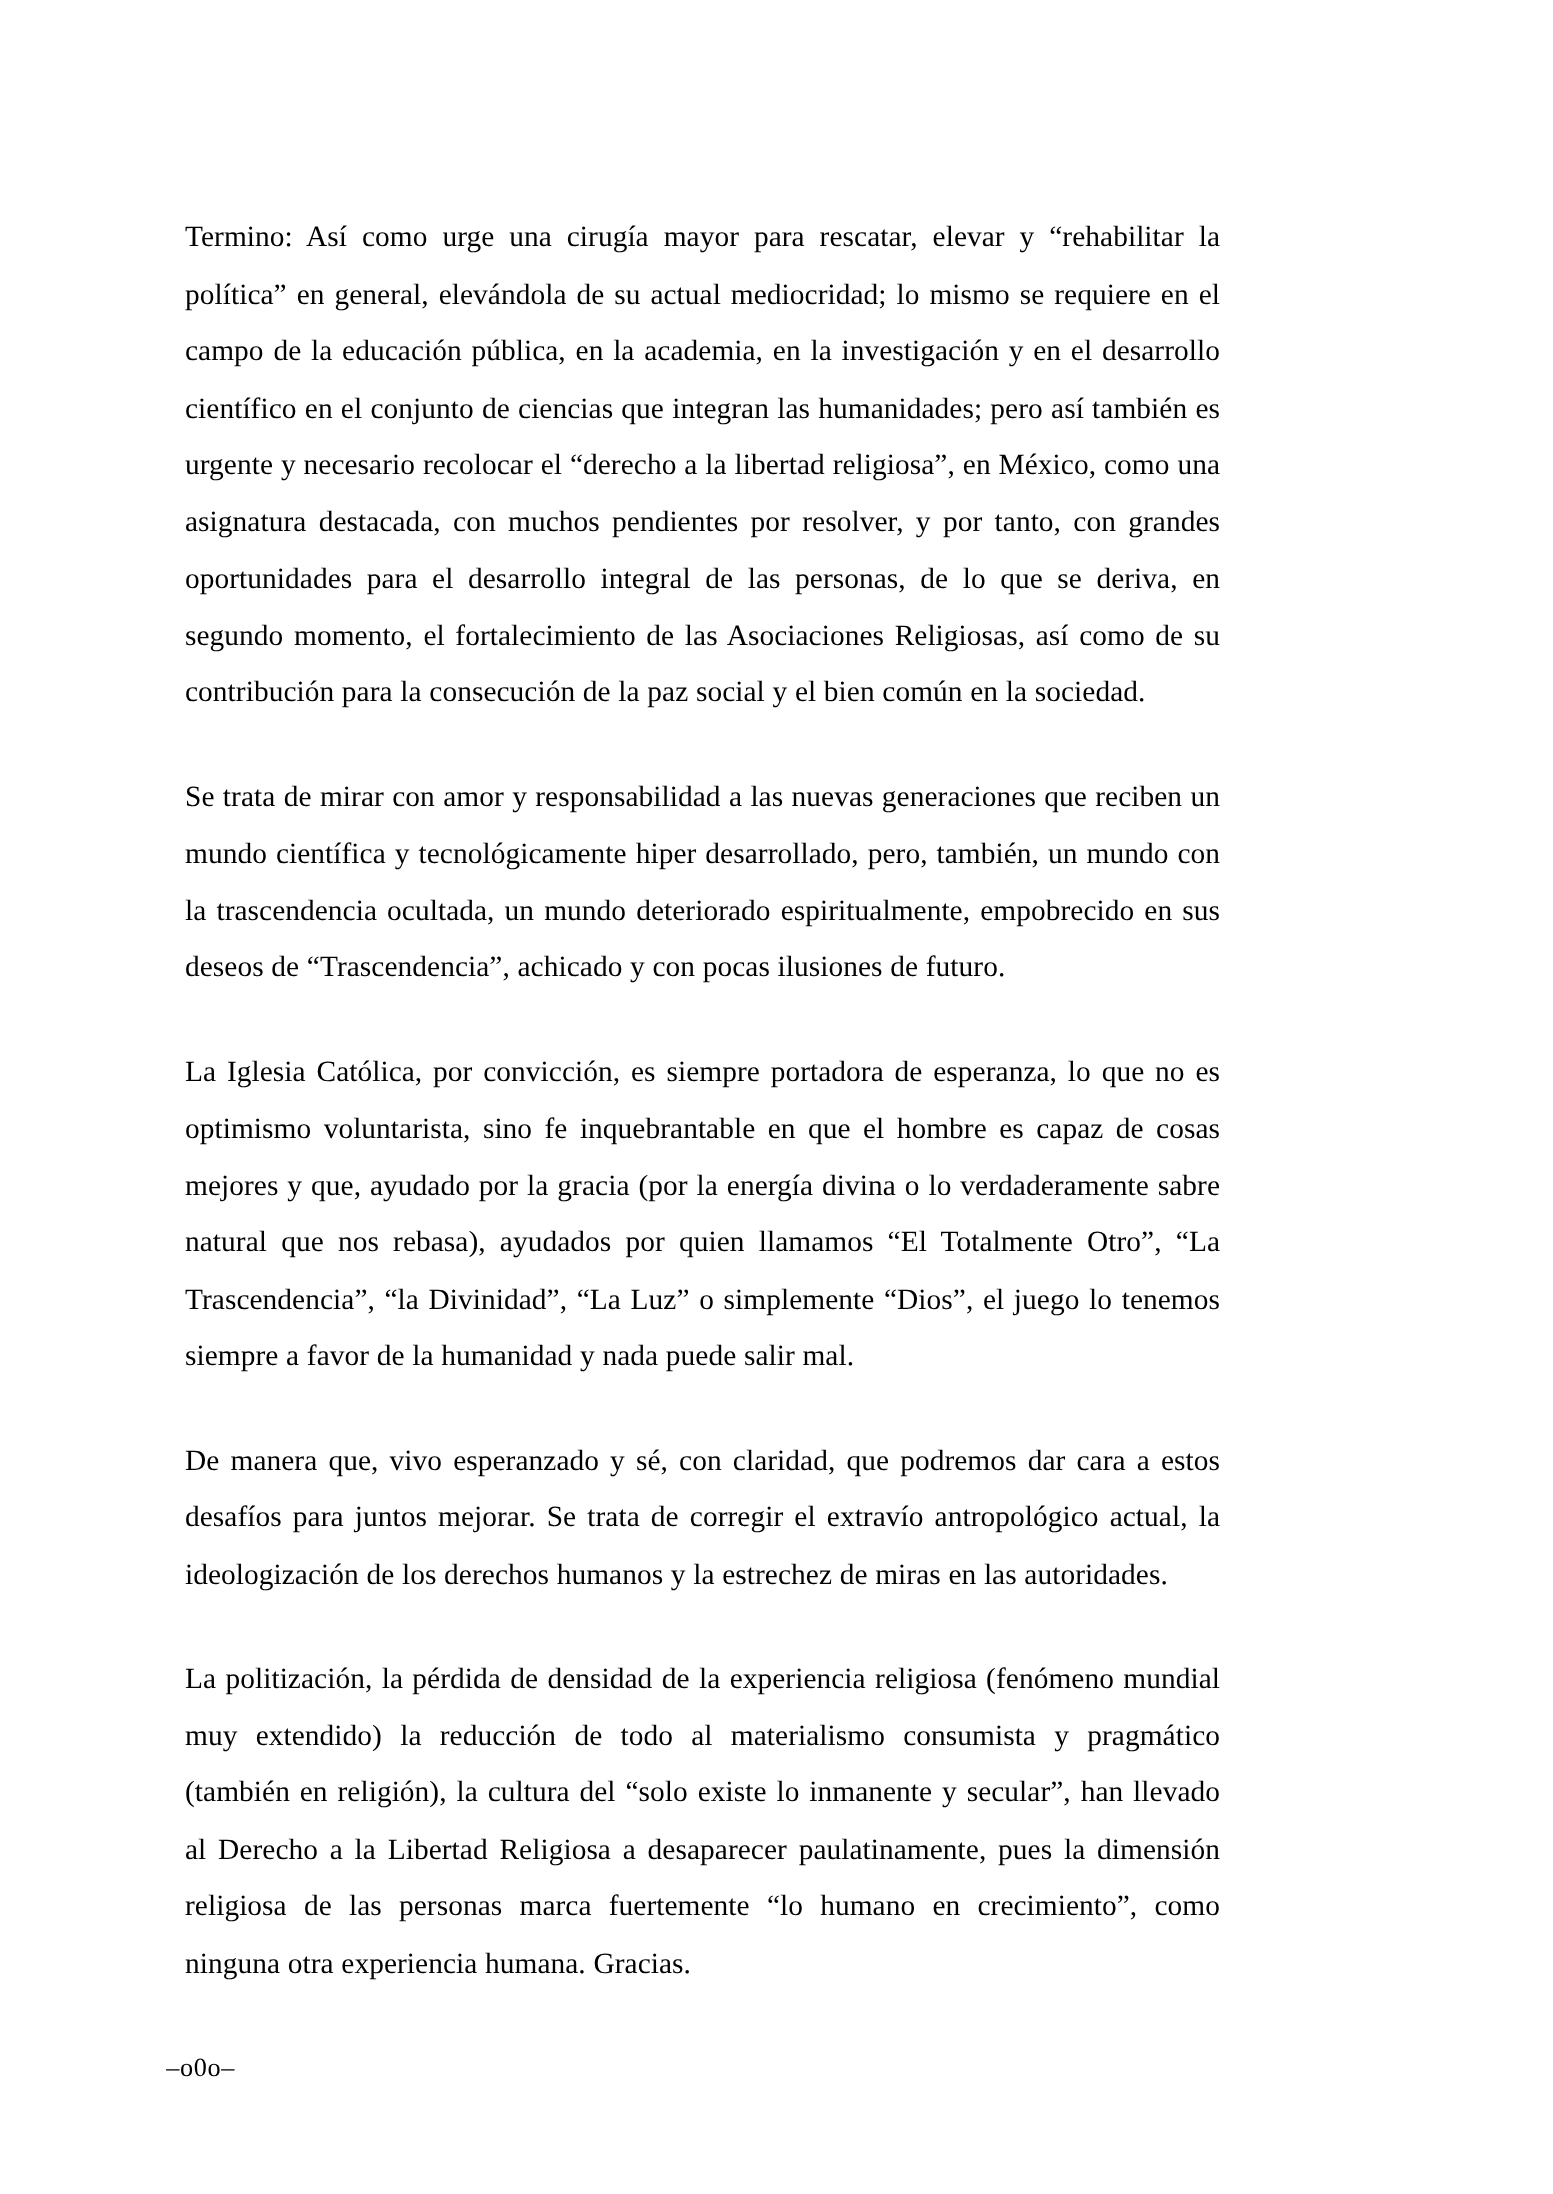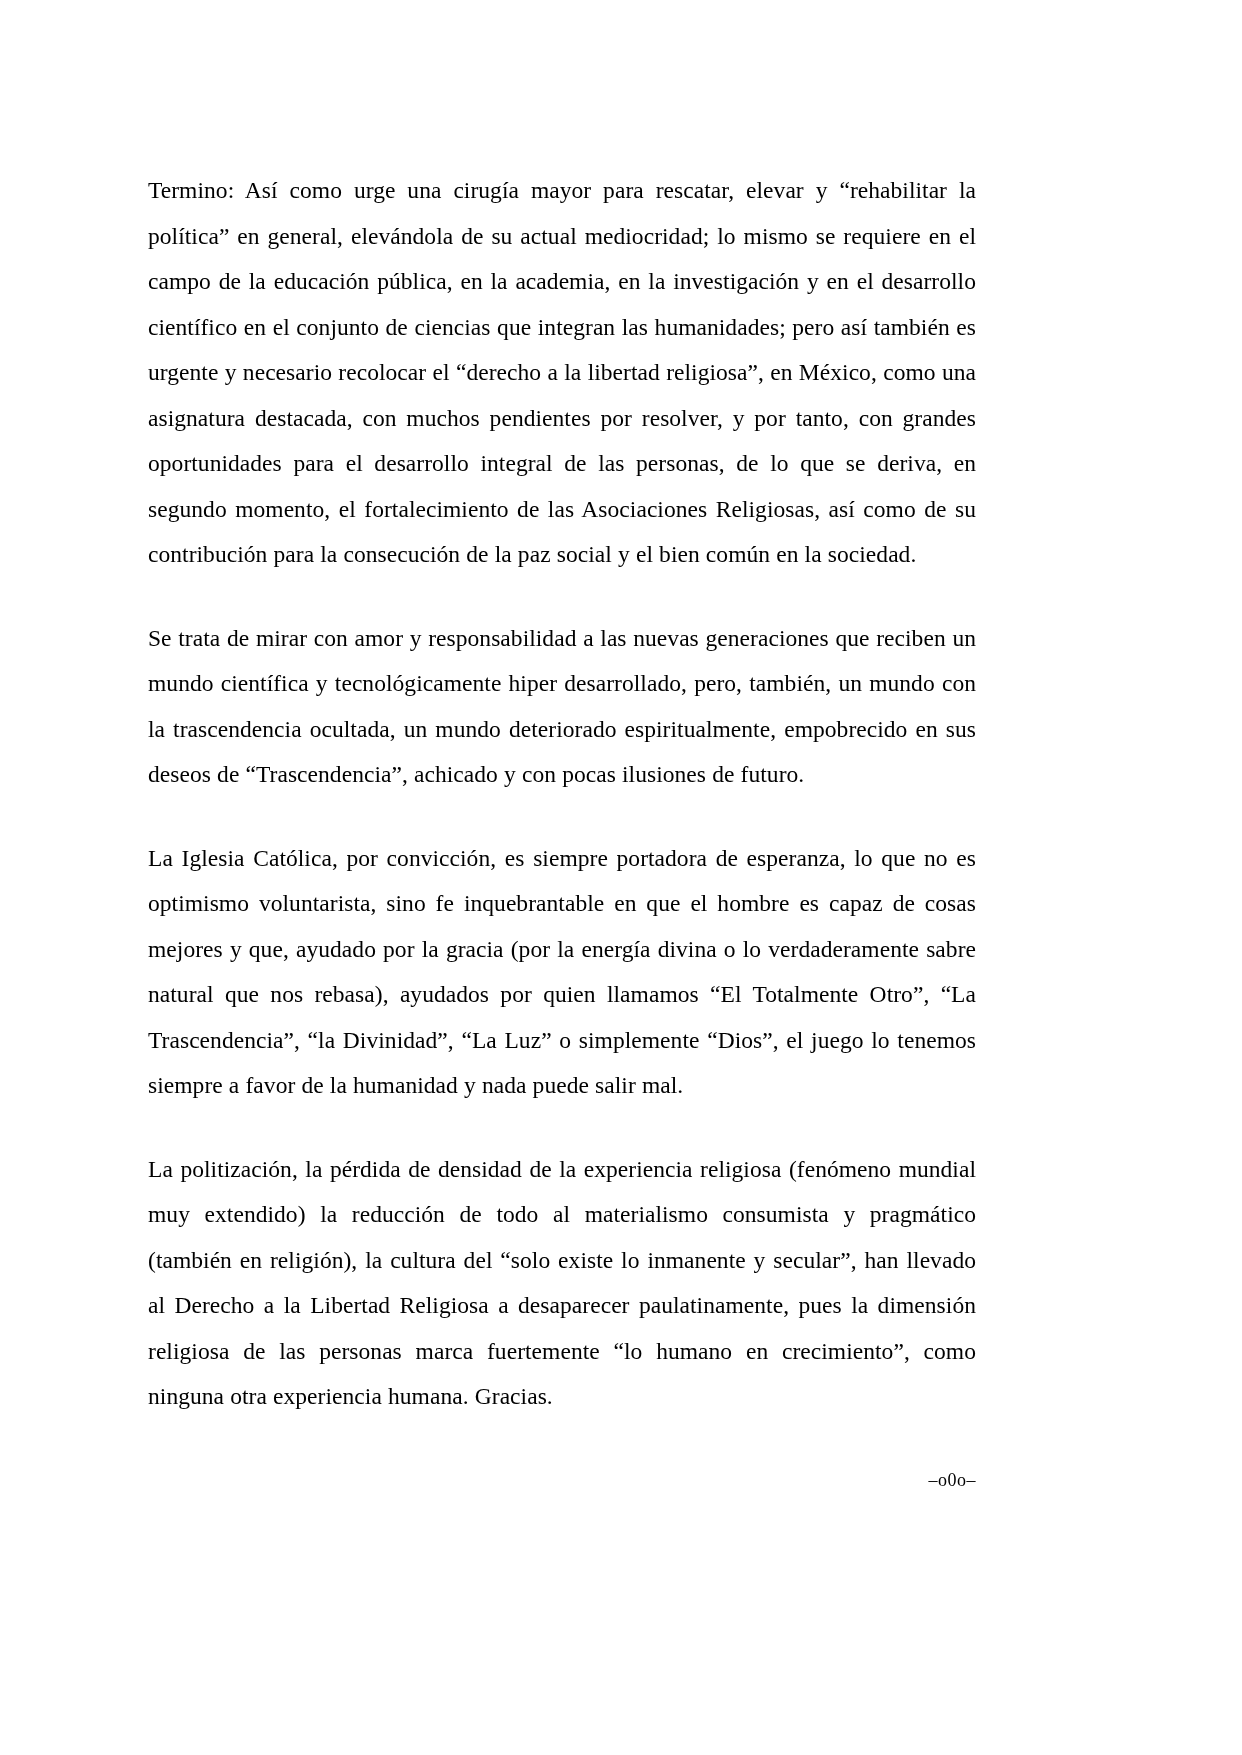--- a/index.html
+++ b/index.html
@@ -33,37 +33,38 @@
     text-justify: inter-word;
     letter-spacing: 0.05px;
     word-spacing: 0.2px;
     hyphens: none;
   }
   p.para:last-of-type {
     margin-bottom: 0;
   }
   .closing {
     margin: 14px 0 0 0;
-    font-size: 18px;
+    font-size: 21px;
     line-height: 45.5px;
-    text-align: right;
+    text-align: left;
     letter-spacing: 0.5px;
   }
 </style>
 </head>
 <body>
 
 <div class="page">
   <div class="content">
 
     <p class="para">Termino: Así como urge una cirugía mayor para rescatar, elevar y “rehabilitar la política” en general, elevándola de su actual mediocridad; lo mismo se requiere en el campo de la educación pública, en la academia, en la investigación y en el desarrollo científico en el conjunto de ciencias que integran las humanidades; pero así también es urgente y necesario recolocar el “derecho a la libertad religiosa”, en México, como una asignatura destacada, con muchos pendientes por resolver, y por tanto, con grandes oportunidades para el desarrollo integral de las personas, de lo que se deriva, en segundo momento, el fortalecimiento de las Asociaciones Religiosas, así como de su contribución para la consecución de la paz social y el bien común en la sociedad.</p>
 
     <p class="para">Se trata de mirar con amor y responsabilidad a las nuevas generaciones que reciben un mundo científica y tecnológicamente hiper desarrollado, pero, también, un mundo con la trascendencia ocultada, un mundo deteriorado espiritualmente, empobrecido en sus deseos de “Trascendencia”, achicado y con pocas ilusiones de futuro.</p>
 
     <p class="para">La Iglesia Católica, por convicción, es siempre portadora de esperanza, lo que no es optimismo voluntarista, sino fe inquebrantable en que el hombre es capaz de cosas mejores y que, ayudado por la gracia (por la energía divina o lo verdaderamente sabre natural que nos rebasa), ayudados por quien llamamos “El Totalmente Otro”, “La Trascendencia”, “la Divinidad”, “La Luz” o simplemente “Dios”, el juego lo tenemos siempre a favor de la humanidad y nada puede salir mal.</p>
 
+    <p class="para">De manera que, vivo esperanzado y sé, con claridad, que podremos dar cara a estos desafíos para juntos mejorar. Se trata de corregir el extravío antropológico actual, la ideologización de los derechos humanos y la estrechez de miras en las autoridades.</p>
 
     <p class="para">La politización, la pérdida de densidad de la experiencia religiosa (fenómeno mundial muy extendido) la reducción de todo al materialismo consumista y pragmático (también en religión), la cultura del “solo existe lo inmanente y secular”, han llevado al Derecho a la Libertad Religiosa a desaparecer paulatinamente, pues la dimensión religiosa de las personas marca fuertemente “lo humano en crecimiento”, como ninguna otra experiencia humana. Gracias.</p>
 
     <p class="closing">–o0o–</p>
 
   </div>
 </div>
 
 </body></html>

